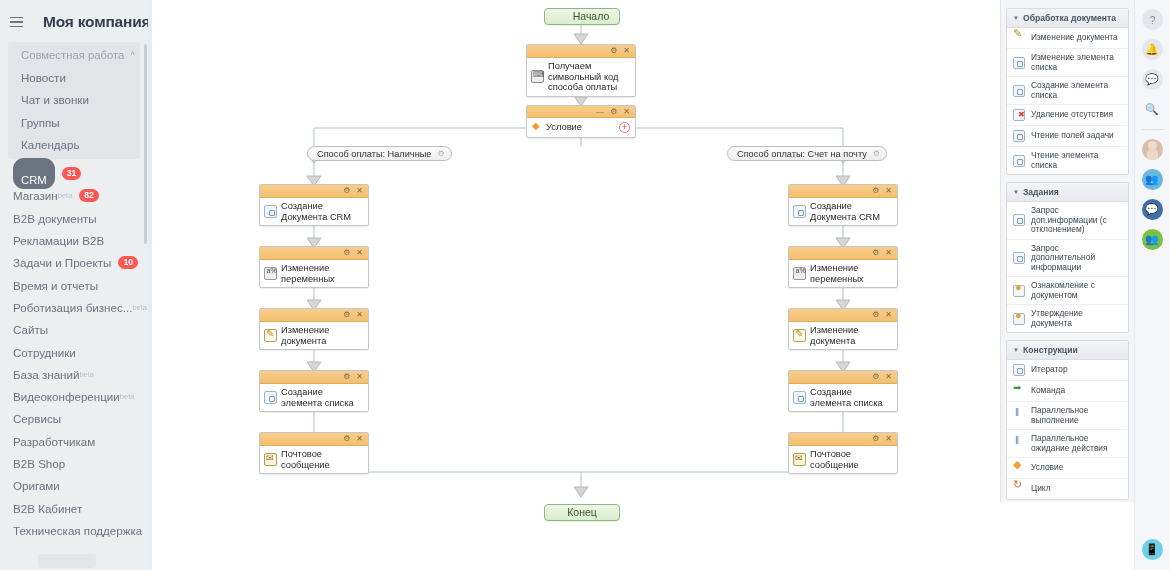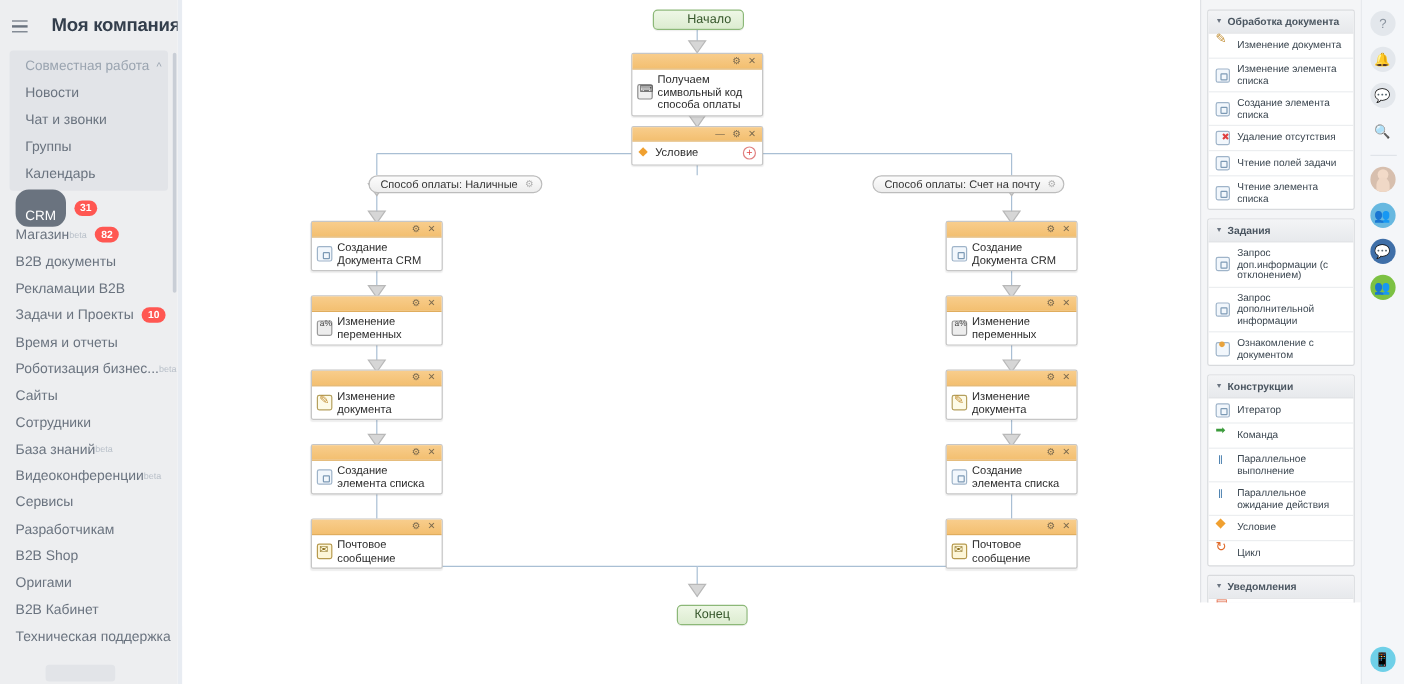--- a/index.html
+++ b/index.html
@@ -557,21 +557,21 @@
               <span class="hicon">⚙</span>
               <span class="hicon">✕</span>
             </div>
             <div class="nbody">
               <span class="gicon mail"></span>
               <span class="label">Почтовое сообщение</span>
             </div>
           </div>
         </div>
 
-      <div class="term" style="left:412px; top:504px; width:59px;">Конец</div>
+      <div class="term" style="left:392px; top:504px; width:76px;">Конец</div>
     </div>
 
   </div>
 
   <div class="palette" id="palette">
       <div class="pgroup">
         <div class="ptitle">
           <span class="tri">▼</span>
           <span>Обработка документа</span>
         </div>
@@ -609,20 +609,24 @@
           <span class="pico sq"></span>
           <span>Запрос доп.информации (с отклонением)</span>
         </div>
         <div class="pitem">
           <span class="pico sq"></span>
           <span>Запрос дополнительной информации</span>
         </div>
         <div class="pitem">
           <span class="pico user"></span>
           <span>Ознакомление с документом</span>
+        </div>
+        <div class="pitem">
+          <span class="pico user"></span>
+          <span>Утверждение документа</span>
         </div>
       </div>
       <div class="pgroup">
         <div class="ptitle">
           <span class="tri">▼</span>
           <span>Конструкции</span>
         </div>
         <div class="pitem">
           <span class="pico sq"></span>
           <span>Итератор</span>

